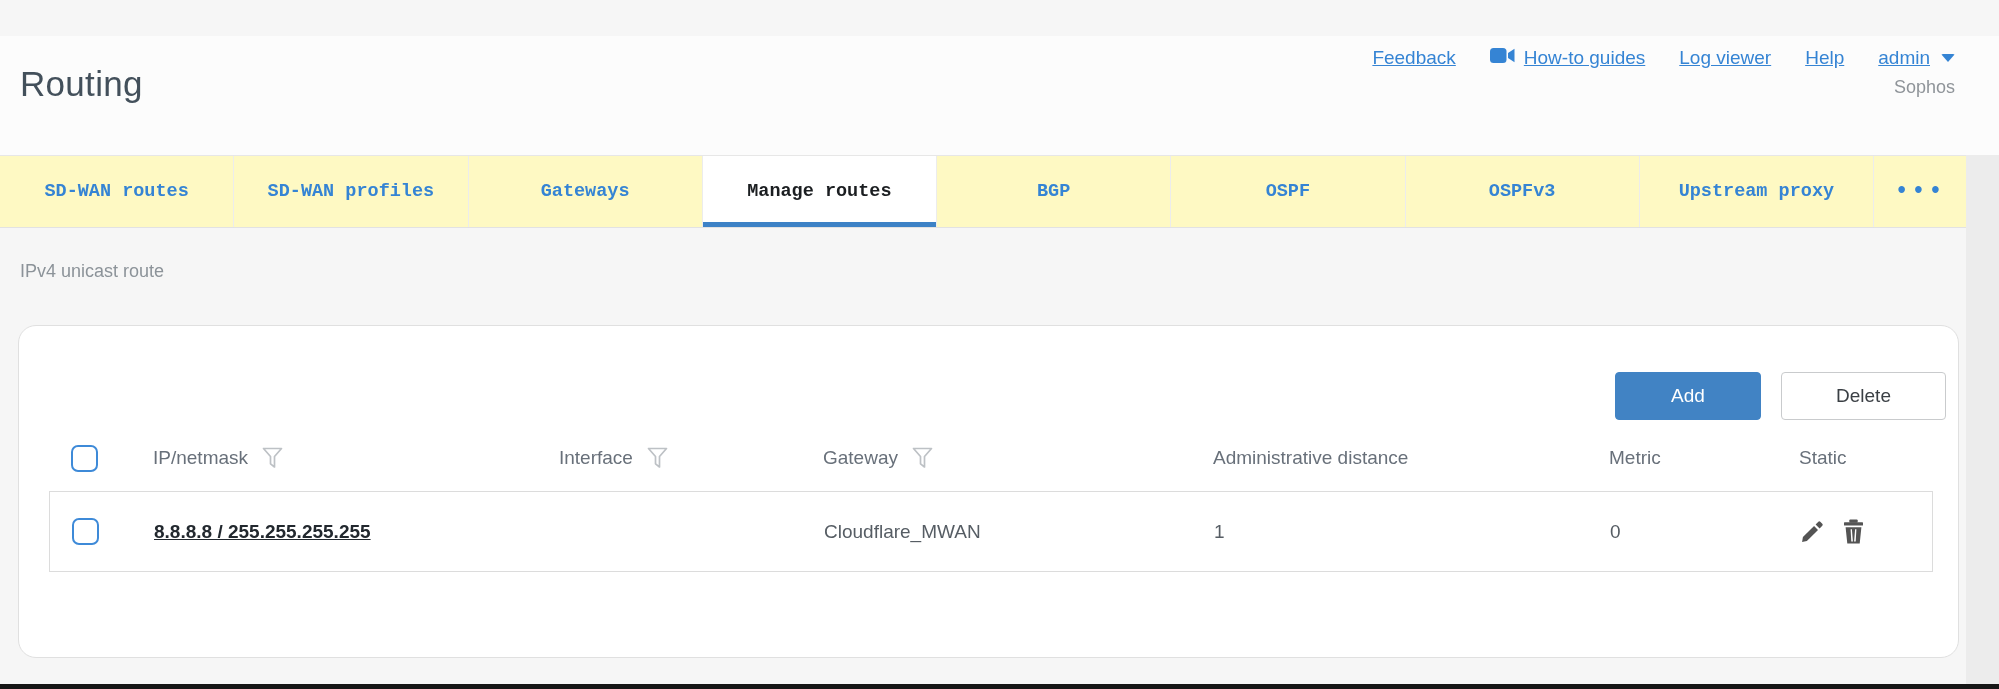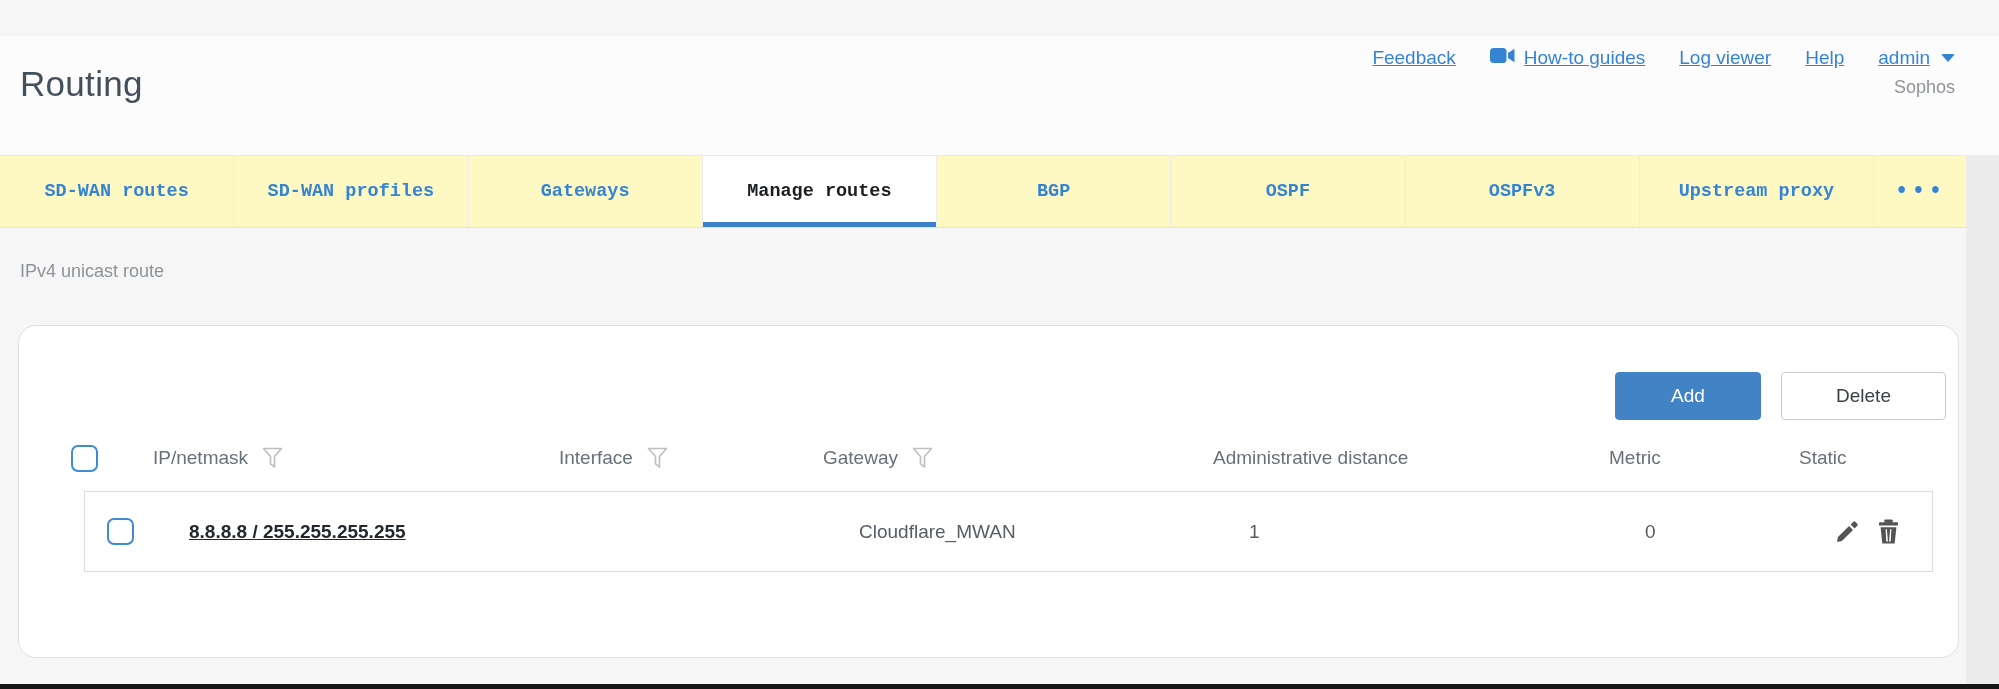--- a/index.html
+++ b/index.html
@@ -37,21 +37,21 @@
   .btn { position:absolute; top:46px; height:48px; border-radius:4px; font-size:19px;
     font-family:"Liberation Sans", sans-serif; cursor:pointer; }
   .btn-add { right:197px; width:146px; background:#4183c4; border:1px solid #4183c4; color:#ffffff; }
   .btn-delete { right:12px; width:165px; background:#ffffff; border:1px solid #c9cbcd; color:#3a3f44; }
 
   
   .tgrid { display:grid; grid-template-columns:104px 406px 264px 390px 396px 170px 1fr; align-items:center; }
   .thead { position:absolute; left:30px; right:25px; top:103px; height:58px; color:#68707a; font-size:19px; }
   .hcell { display:flex; align-items:center; gap:14px; }
   .rowbox { position:absolute; left:30px; right:25px; top:165px; height:81px; box-sizing:border-box;
-    border:1px solid #dcdcdc; background:#ffffff;margin-left:35px; }
+    border:1px solid #dcdcdc; background:#ffffff; }
   .trow { height:100%; font-size:19px; color:#565d64; }
   .checkbox { width:27px; height:27px; box-sizing:border-box; border:2.5px solid #3e8ad8;
     border-radius:7px; background:#fff; margin-left:22px; cursor:pointer; }
   .ip-link { font-weight:bold; color:#22282e; text-decoration:underline; cursor:pointer; }
   .manage-cell { display:flex; align-items:center; gap:17px; padding-left:20px; }
   .icon-btn { cursor:pointer; display:flex; align-items:center; }
 
   .bottom-bar { position:absolute; left:0; top:684px; width:100%; height:5px; background:#161616; }
 </style>
 </head>

